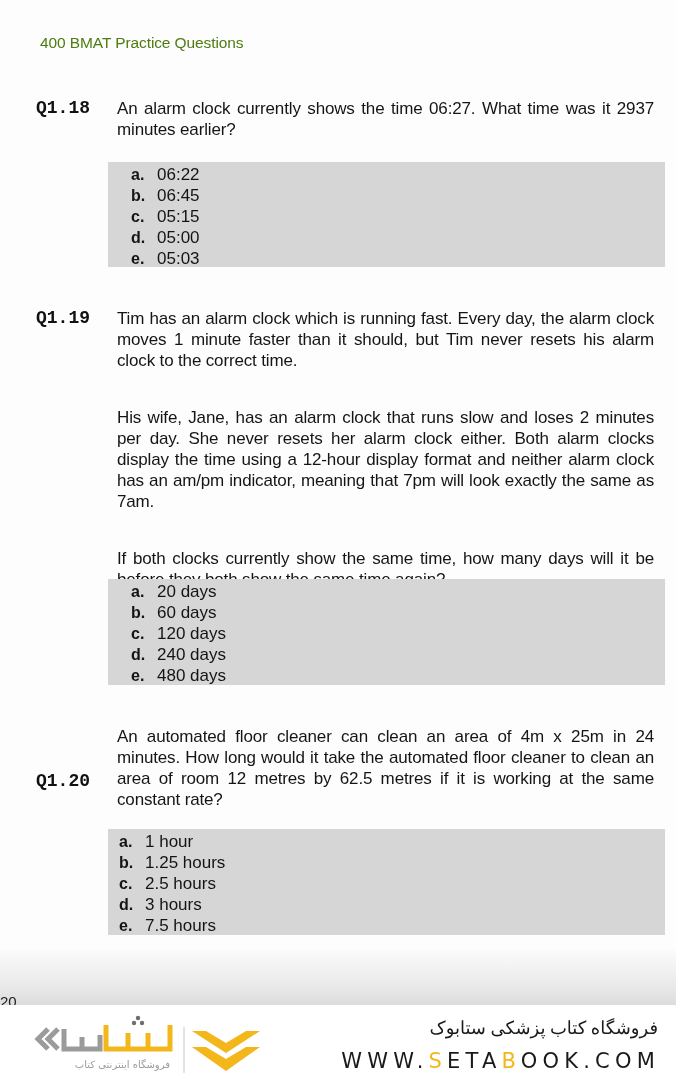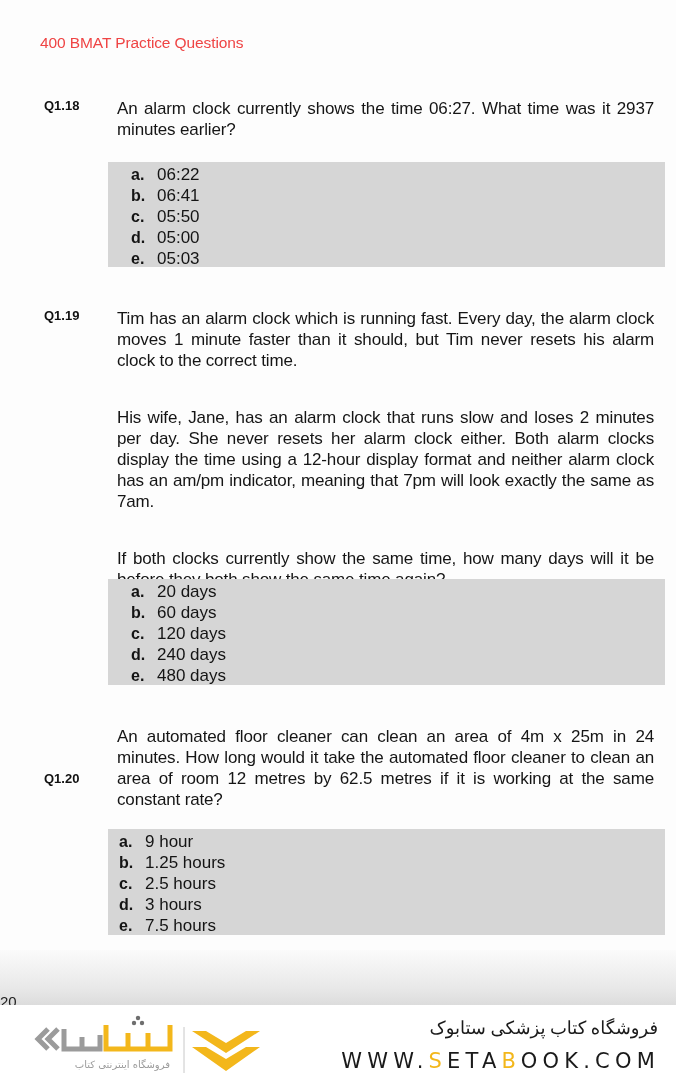--- a/index.html
+++ b/index.html
@@ -3,24 +3,24 @@
 <meta charset="utf-8">
 <style>
   * { box-sizing: border-box; margin: 0; padding: 0; }
   html, body { width: 676px; height: 1080px; background: #ffffff; overflow: hidden; }
   body { position: relative; font-family: "Liberation Sans", sans-serif; color: #1a1a1a; }
 
   .page { position: absolute; left: 0; top: 0; width: 676px; height: 1005px; background: #fdfdfd; }
   .page-shadow { position: absolute; left: 0; top: 950px; width: 676px; height: 55px;
     background: linear-gradient(to bottom, #fbfbfb 0%, #e8e8e8 70%, #dcdcdc 100%); }
 
-  .running-header { position: absolute; left: 40px; top: 34px; font-size: 15.5px; color: #ef4444; letter-spacing: -0.1px; }
+  .running-header { position: absolute; left: 40px; top: 34px; font-size: 15.5px; color: #4d7c0f; letter-spacing: -0.1px; }
 
   .question { position: absolute; left: 0; width: 676px; }
-  .q-num { position: absolute; left: 44px; font-weight: bold; font-size: 13px; color: #111; }
+  .q-num { position: absolute; left: 36px; font-weight: bold; font-size: 18px; color: #111; font-family: Liberation Mono, monospace; }
   .q-text { position: absolute; left: 117px; width: 537px; font-size: 17px; line-height: 21px; text-align: justify; color: #151515; letter-spacing: -0.15px; }
   .q-text p + p { margin-top: 36px; }
 
   .options { position: absolute; left: 108px; width: 557px; background: #d6d6d6; padding: 2px 0 0 0; }
   .opt { display: flex; height: 21px; align-items: center; font-size: 17px; color: #141414; }
   .opt-letter { width: 38px; padding-left: 23px; box-sizing: content-box; font-weight: bold; font-size: 16px; }
   .opt-letter.narrow { width: 26px; }
 
   .page-number { position: absolute; left: 0; width: 676px; top: 993px; text-align: left; font-size: 15px; color: #222; height: 12px; overflow: hidden; }
 
@@ -41,25 +41,25 @@
     <div class="q-text" style="top:1px;">
       <p>An alarm clock currently shows the time 06:27. What time was it 2937 minutes earlier?</p>
     </div>
     <div class="options" style="top:65px;height:105px;">
       <div class="opt">
           <span class="opt-letter narrow">a.</span>
           <span>06:22</span>
         </div>
       <div class="opt">
           <span class="opt-letter narrow">b.</span>
-          <span>06:41</span>
+          <span>06:45</span>
         </div>
       <div class="opt">
           <span class="opt-letter narrow">c.</span>
-          <span>05:50</span>
+          <span>05:15</span>
         </div>
       <div class="opt">
           <span class="opt-letter narrow">d.</span>
           <span>05:00</span>
         </div>
       <div class="opt">
           <span class="opt-letter narrow">e.</span>
           <span>05:03</span>
         </div>
     </div>
@@ -97,21 +97,21 @@
   </div>
 
   <div class="question" style="top:725px;">
     <div class="q-num" style="top:1px;margin-top:45px;">Q1.20</div>
     <div class="q-text" style="top:1px;">
       <p>An automated floor cleaner can clean an area of 4m x 25m in 24 minutes. How long would it take the automated floor cleaner to clean an area of room 12 metres by 62.5 metres if it is working at the same constant rate?</p>
     </div>
     <div class="options" style="top:104px;height:106px;">
       <div class="opt">
           <span class="opt-letter" style="width:26px;padding-left:11px;">a.</span>
-          <span>9 hour</span>
+          <span>1 hour</span>
         </div>
       <div class="opt">
           <span class="opt-letter" style="width:26px;padding-left:11px;">b.</span>
           <span>1.25 hours</span>
         </div>
       <div class="opt">
           <span class="opt-letter" style="width:26px;padding-left:11px;">c.</span>
           <span>2.5 hours</span>
         </div>
       <div class="opt">

